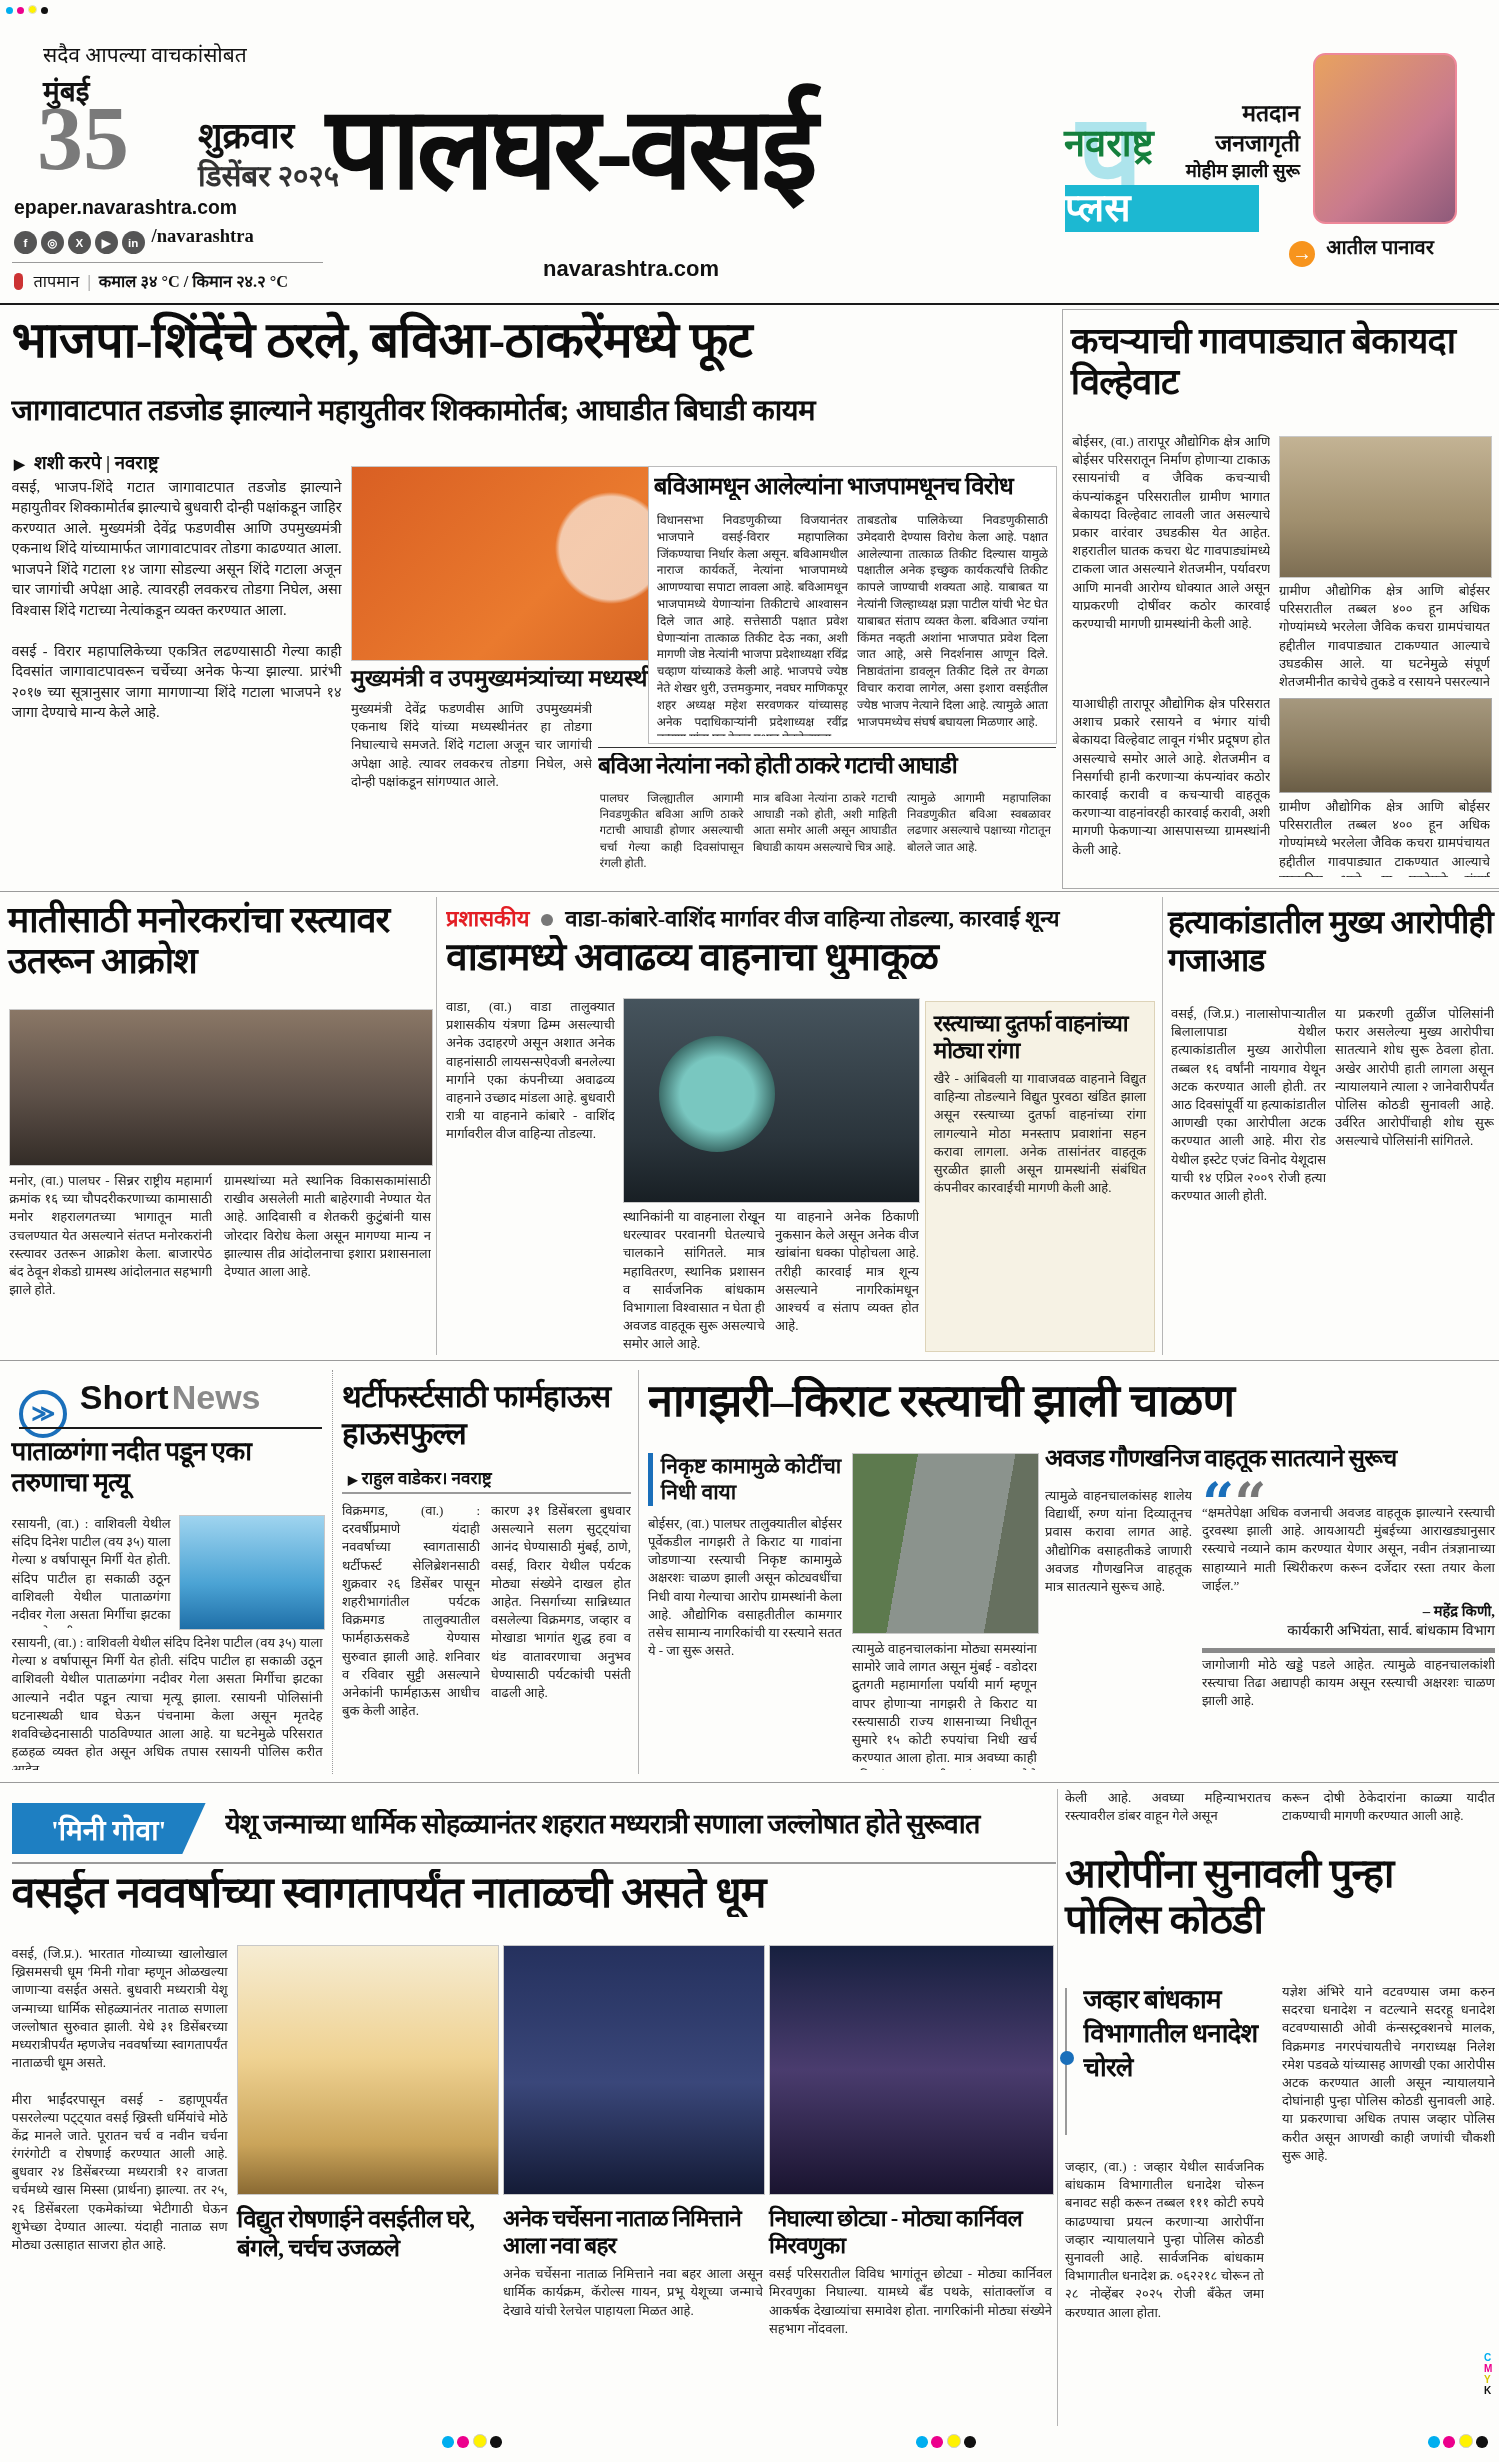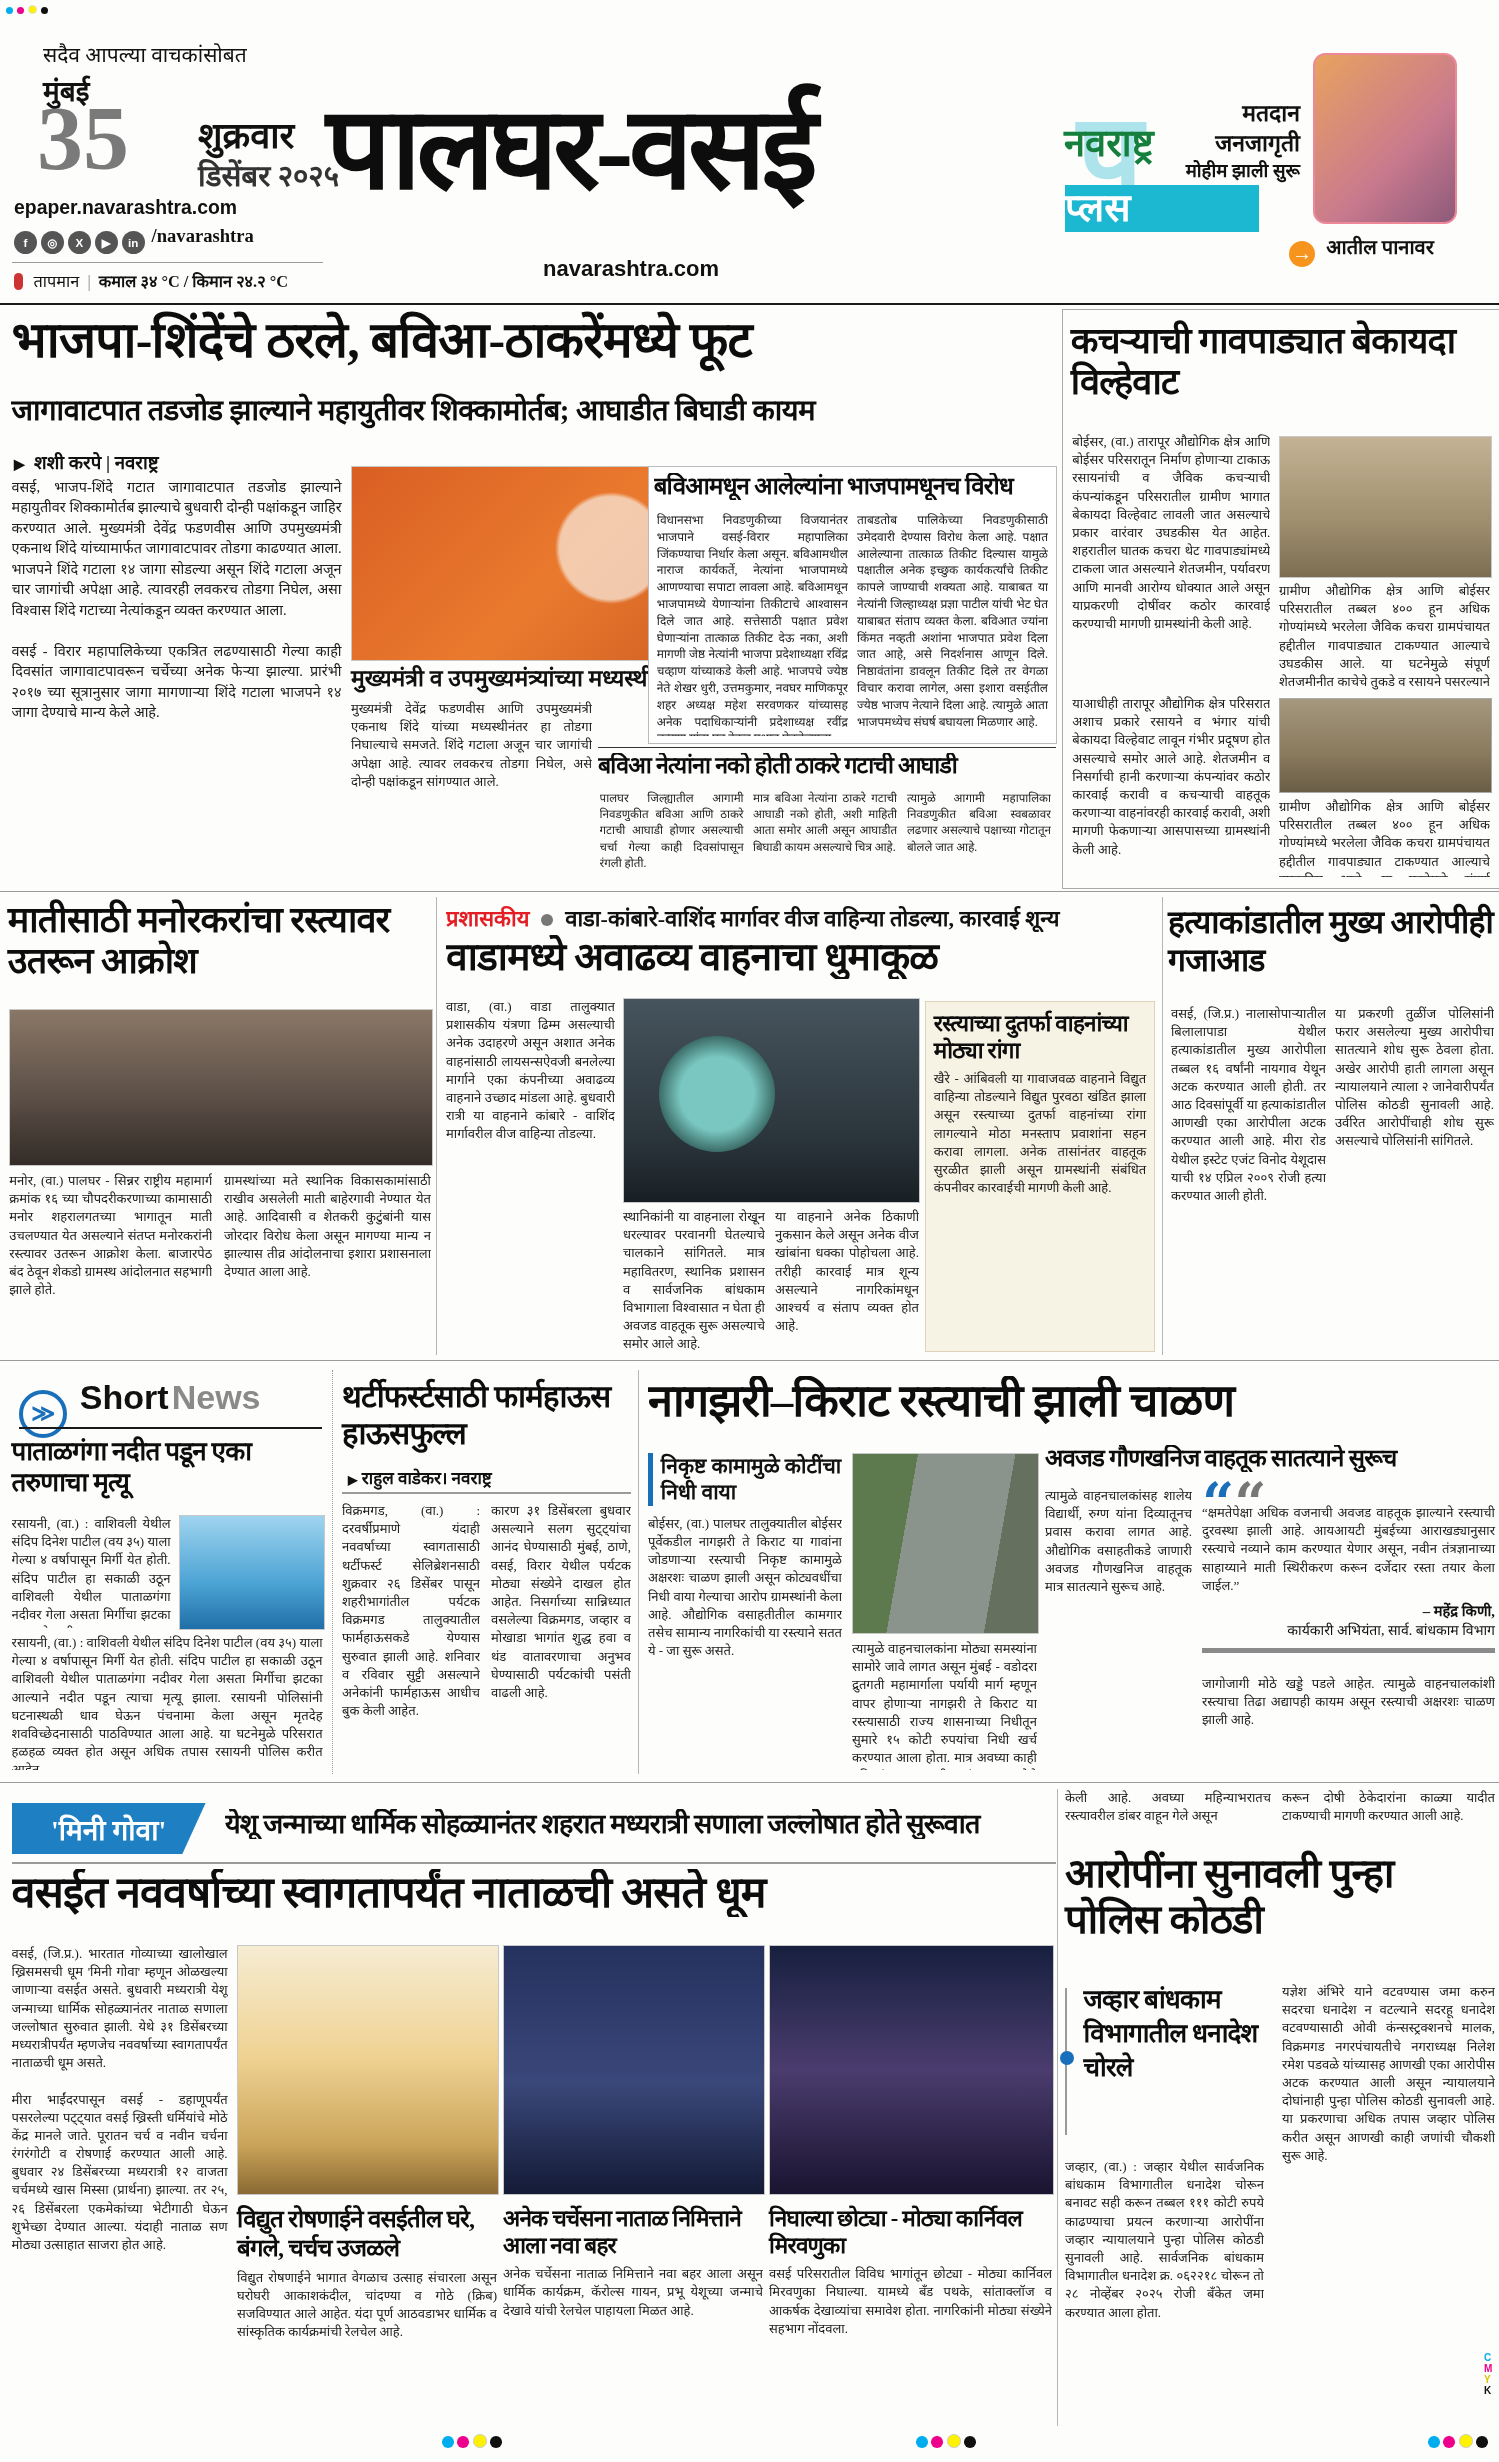--- a/index.html
+++ b/index.html
@@ -198,41 +198,40 @@
     <div class="abs ph ph-road" style="left:852px;top:1453px;width:185px;height:179px;"></div>
     <div class="abs small-txt" style="left:852px;top:1640px;width:185px;height:130px;overflow:hidden;">त्यामुळे वाहनचालकांना मोठ्या समस्यांना सामोरे जावे लागत असून मुंबई - वडोदरा द्रुतगती महामार्गाला पर्यायी मार्ग म्हणून वापर होणाऱ्या नागझरी ते किराट या रस्त्यासाठी राज्य शासनाच्या निधीतून सुमारे १५ कोटी रुपयांचा निधी खर्च करण्यात आला होता. मात्र अवघ्या काही महिन्यांतच रस्त्यावरील डांबर वाहून गेले आहे.</div>
     <div class="abs headline" style="left:1045px;top:1445px;width:450px;font-size:24px;white-space:nowrap;overflow:hidden;">अवजड गौणखनिज वाहतूक सातत्याने सुरूच</div>
     <div class="abs small-txt" style="left:1045px;top:1487px;width:147px;height:283px;overflow:hidden;">त्यामुळे वाहनचालकांसह शालेय विद्यार्थी, रुग्ण यांना दिव्यातूनच प्रवास करावा लागत आहे. औद्योगिक वसाहतीकडे जाणारी अवजड गौणखनिज वाहतूक मात्र सातत्याने सुरूच आहे.</div>
     <div class="abs" style="left:1202px;top:1487px;width:293px;">
       <span class="quote-mark" style="color:#1a6fba;">“</span><span class="quote-mark" style="color:#777;">“</span>
       <div class="small-txt" style="margin-top:-23px;padding-left:0;">“क्षमतेपेक्षा अधिक वजनाची अवजड वाहतूक झाल्याने रस्त्याची दुरवस्था झाली आहे. आयआयटी मुंबईच्या आराखड्यानुसार रस्त्याचे नव्याने काम करण्यात येणार असून, नवीन तंत्रज्ञानाच्या साहाय्याने माती स्थिरीकरण करून दर्जेदार रस्ता तयार केला जाईल.”</div>
       <div class="r b" style="font-size:14.7px;margin-top:4.7px;">– महेंद्र किणी,</div>
       <div class="r" style="font-size:14px;">कार्यकारी अभियंता, सार्व. बांधकाम विभाग</div>
       <div style="height:4.7px;background:#8a8a8a;margin-top:9.3px;"></div>
-      <div class="small-txt" style="margin-top:22px;height:54px;overflow:hidden;">जागोजागी मोठे खड्डे पडले आहेत. त्यामुळे वाहनचालकांशी रस्त्याचा तिढा अद्यापही कायम असून रस्त्याची अक्षरशः चाळण झाली आहे.</div>
+      <div class="small-txt" style="margin-top:3px;height:54px;overflow:hidden;">जागोजागी मोठे खड्डे पडले आहेत. त्यामुळे वाहनचालकांशी रस्त्याचा तिढा अद्यापही कायम असून रस्त्याची अक्षरशः चाळण झाली आहे.</div>
     </div>
   </section>
 
   <div class="abs rule-h-light" style="left:0;top:1782px;width:1500px;height:0.8px;"></div>
 
   <section>
     <div class="abs" style="left:11.6px;top:1803px;width:194px;height:51px;background:#1e7fc2;color:#fff;display:flex;align-items:center;justify-content:center;font-size:28px;font-weight:bold;clip-path:polygon(0 0,100% 0,88% 100%,0 100%);">'मिनी गोवा'</div>
     <div class="abs headline" style="left:225px;top:1809px;width:831px;font-size:27px;white-space:nowrap;overflow:hidden;">येशू जन्माच्या धार्मिक सोहळ्यानंतर शहरात मध्यरात्री सणाला जल्लोषात होते सुरूवात</div>
     <div class="abs rule-h-light" style="left:11.6px;top:1862px;width:1044px;height:1.6px;"></div>
     <div class="abs headline" style="left:11.6px;top:1869px;width:1044px;font-size:43px;white-space:nowrap;overflow:hidden;">वसईत नववर्षाच्या स्वागतापर्यंत नाताळची असते धूम</div>
     <div class="abs small-txt" style="left:11.6px;top:1945px;width:216px;height:477px;overflow:hidden;">वसई, (जि.प्र.).  भारतात गोव्याच्या खालोखाल ख्रिसमसची धूम 'मिनी गोवा' म्हणून ओळखल्या जाणाऱ्या वसईत असते. बुधवारी मध्यरात्री येशू जन्माच्या धार्मिक सोहळ्यानंतर नाताळ सणाला जल्लोषात सुरुवात झाली. येथे ३१ डिसेंबरच्या मध्यरात्रीपर्यंत म्हणजेच नववर्षाच्या स्वागतापर्यंत नाताळची धूम असते.
 
 मीरा भाईंदरपासून वसई - डहाणूपर्यंत पसरलेल्या पट्ट्यात वसई ख्रिस्ती धर्मियांचे मोठे केंद्र मानले जाते. पूरातन चर्च व नवीन चर्चना रंगरंगोटी व रोषणाई करण्यात आली आहे. बुधवार २४ डिसेंबरच्या मध्यरात्री १२ वाजता चर्चमध्ये खास मिस्सा (प्रार्थना) झाल्या. तर २५, २६ डिसेंबरला एकमेकांच्या भेटीगाठी घेऊन शुभेच्छा देण्यात आल्या. यंदाही नाताळ सण मोठ्या उत्साहात साजरा होत आहे.</div>
     <div class="abs ph ph-church" style="left:237px;top:1945px;width:260px;height:248px;"></div>
     <div class="abs ph ph-night" style="left:503px;top:1945px;width:260px;height:248px;"></div>
     <div class="abs ph ph-night2" style="left:769px;top:1945px;width:283px;height:248px;"></div>
 
     <div class="abs" style="left:237px;top:2205px;width:260px;">
       <div class="headline" style="font-size:24px;line-height:1.2;margin-bottom:6.2px;">विद्युत रोषणाईने वसईतील घरे, बंगले, चर्चच उजळले</div>
-      <div class="small-txt" style="height:155px;overflow:hidden;">विद्युत रोषणाईने भागात वेगळाच उत्साह संचारला असून घरोघरी आकाशकंदील, चांदण्या व गोठे (क्रिब) सजविण्यात आले आहेत. यंदा पूर्ण आठवडाभर धार्मिक व सांस्कृतिक कार्यक्रमांची रेलचेल आहे.</div>
     </div>
     <div class="abs" style="left:503px;top:2205px;width:260px;">
       <div class="headline" style="font-size:22.5px;line-height:1.2;margin-bottom:6.2px;">अनेक चर्चेसना नाताळ निमित्ताने आला नवा बहर</div>
       <div class="small-txt" style="height:155px;overflow:hidden;">अनेक चर्चेसना नाताळ निमित्ताने नवा बहर आला असून धार्मिक कार्यक्रम, कॅरोल्स गायन, प्रभू येशूच्या जन्माचे देखावे यांची रेलचेल पाहायला मिळत आहे.</div>
     </div>
     <div class="abs" style="left:769px;top:2205px;width:283px;">
       <div class="headline" style="font-size:22.5px;line-height:1.2;margin-bottom:6.2px;">निघाल्या छोट्या - मोठ्या कार्निवल मिरवणुका</div>
       <div class="small-txt" style="height:155px;overflow:hidden;">वसई परिसरातील विविध भागांतून छोट्या - मोठ्या कार्निवल मिरवणुका निघाल्या. यामध्ये बँड पथके, सांताक्लॉज व आकर्षक देखाव्यांचा समावेश होता. नागरिकांनी मोठ्या संख्येने सहभाग नोंदवला.</div>
     </div>
   </section>

